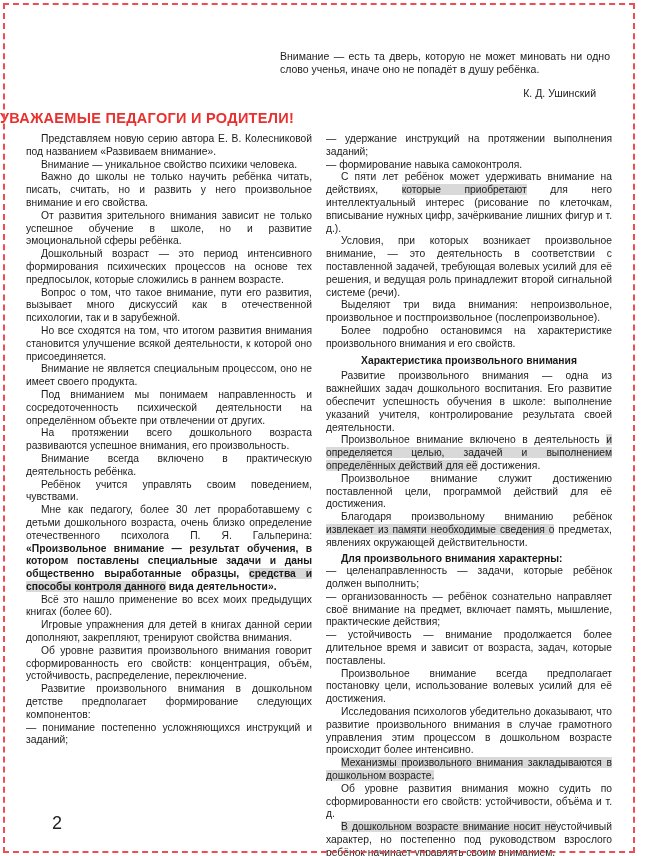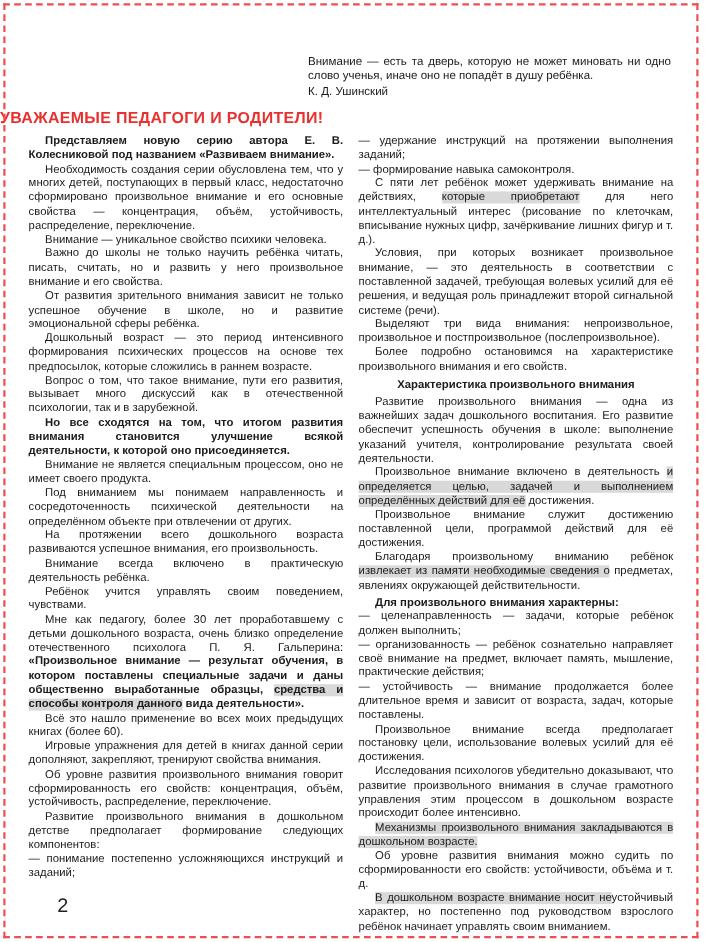--- a/index.html
+++ b/index.html
@@ -19,41 +19,41 @@
     border: 2px dashed var(--border_red, #ef4d52);
     pointer-events: none;
   }
   .epigraph {
     width: 330px;
     margin: 50px 28px 4px auto;
     font-size: 10.5px;
     line-height: 13px;
   }
   .epigraph-text { text-align: justify; }
-  .epigraph-author { text-align: left; padding-right: 14px; margin-top: 1px; }
+  .epigraph-author { text-align: right; padding-right: 14px; margin-top: 11px; }
   .heading {
     margin: 10px 0 7px;
     text-align: left;
     font-size: 14.5px;
     font-weight: bold;
     letter-spacing: 0.3px;
     color: var(--heading_red, #e8312f);
   }
   .columns {
     display: flex;
     gap: 14px;
     padding: 0 26px;
   }
   .column {
     width: 292px;
     font-size: 10.3px;
     line-height: 12.8px;
   }
   .para { margin: 0; text-align: justify; text-indent: 15px; }
-  .para.bold { font-weight: bold; }
+  .para.bold { font-weight: normal; }
   .para.dash { text-indent: 0; }
   .para.subhead { font-weight: bold; margin-top: 3px; }
   .para.subhead-center {
     font-weight: bold;
     text-align: center;
     text-indent: 0;
     margin: 4px 0 3px;
   }
   .b { font-weight: bold; }
   .hl { background: var(--highlight_gray, #d9d9d9); }
@@ -74,21 +74,20 @@
   <div class="epigraph">
     <div class="epigraph-text">Внимание — есть та дверь, которую не может миновать ни одно слово ученья, иначе оно не попадёт в душу ребёнка.</div>
     <div class="epigraph-author">К. Д. Ушинский</div>
   </div>
 
   <h1 class="heading">УВАЖАЕМЫЕ ПЕДАГОГИ И РОДИТЕЛИ!</h1>
 
   <div class="columns">
     <div class="column">
         <p class="para bold"><span>Представляем новую серию автора Е. В. Колесниковой под названием «Развиваем внимание».</span></p>
-        <p class="para body"><span>Необходимость создания серии обусловлена тем, что у многих детей, поступающих в первый класс, недостаточно сформировано произвольное внимание и его основные свойства — концентрация, объём, устойчивость, распределение, переключение.</span></p>
         <p class="para body"><span>Внимание — уникальное свойство психики человека.</span></p>
         <p class="para body"><span>Важно до школы не только научить ребёнка читать, писать, считать, но и развить у него произвольное внимание и его свойства.</span></p>
         <p class="para body"><span>От развития зрительного внимания зависит не только успешное обучение в школе, но и развитие эмоциональной сферы ребёнка.</span></p>
         <p class="para body"><span>Дошкольный возраст — это период интенсивного формирования психических процессов на основе тех предпосылок, которые сложились в раннем возрасте.</span></p>
         <p class="para body"><span>Вопрос о том, что такое внимание, пути его развития, вызывает много дискуссий как в отечественной психологии, так и в зарубежной.</span></p>
         <p class="para bold"><span>Но все сходятся на том, что итогом развития внимания становится улучшение всякой деятельности, к которой оно присоединяется.</span></p>
         <p class="para body"><span>Внимание не является специальным процессом, оно не имеет своего продукта.</span></p>
         <p class="para body"><span>Под вниманием мы понимаем направленность и сосредоточенность психической деятельности на определённом объекте при отвлечении от других.</span></p>
         <p class="para body"><span>На протяжении всего дошкольного возраста развиваются успешное внимания, его произвольность.</span></p>
         <p class="para body"><span>Внимание всегда включено в практическую деятельность ребёнка.</span></p>

